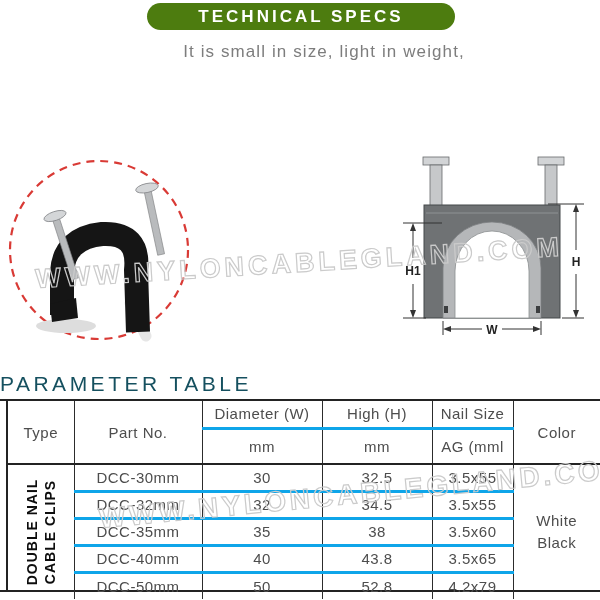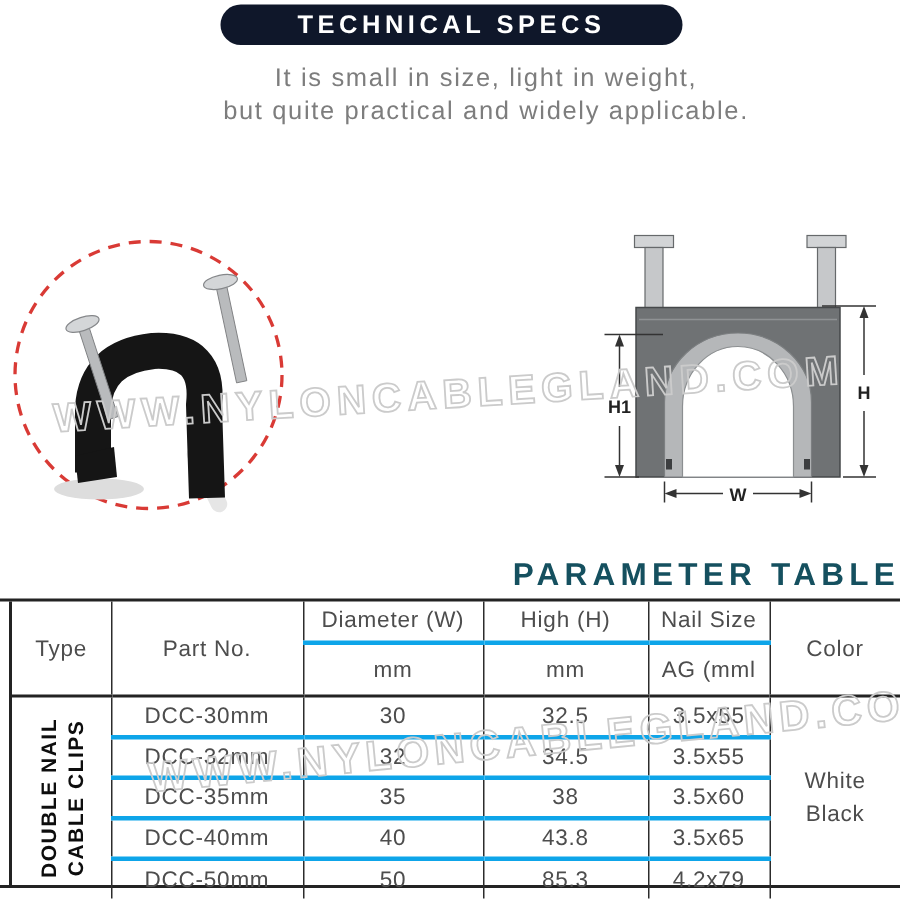--- a/index.html
+++ b/index.html
@@ -1,30 +1,30 @@
 <!DOCTYPE html>
 <html><head>
 <meta charset="utf-8">
 <style>
   html,body{margin:0;padding:0;background:#fff;}
   #page{position:relative;width:600px;height:600px;background:#fff;overflow:hidden;
         font-family:"Liberation Sans",sans-serif;}
   
   .banner{position:absolute;left:147px;top:3px;width:308px;height:27px;border-radius:14px;
-          background:#0f172a;display:flex;align-items:center;justify-content:center;}
+          background:#4d7c0f;display:flex;align-items:center;justify-content:center;}
   .banner span{color:#ffffff;font-weight:bold;font-size:17px;letter-spacing:3px;white-space:nowrap;}
   
   .desc{position:absolute;left:0;top:41px;width:600px;text-align:center;color:#7d7d7d;
         font-size:17px;letter-spacing:1.1px;}
   .desc div{line-height:21.5px;white-space:nowrap;padding-left:48px;}
   
   .figure{position:absolute;left:0;top:128px;width:600px;height:245px;}
   
-  .ptitle{position:absolute;left:0;top:372px;width:600px;text-align:right;color:#15505f;
-          font-weight:bold;font-size:21px;letter-spacing:3.5px;white-space:nowrap;}
+  .ptitle{position:absolute;left:0;top:372px;width:600px;text-align:left;color:#15505f;
+          font-weight:normal;font-size:21px;letter-spacing:3.5px;white-space:nowrap;}
   
   .rule-top{position:absolute;left:0;top:399px;width:600px;height:2px;background:#232323;}
   .rule-bottom{position:absolute;left:0;top:590px;width:600px;height:2px;background:#232323;}
   .rule-left{position:absolute;left:6px;top:401px;width:2px;height:189px;background:#232323;}
   
   table.spec{position:absolute;left:8px;top:401px;width:592px;border-collapse:collapse;
              table-layout:fixed;font-size:15px;color:#4d4d4d;}
   table.spec td,table.spec th{padding:0;margin:0;text-align:center;vertical-align:middle;
              font-weight:normal;border-right:1px solid #2c2c2c;border-bottom:3px solid #0ea5e9;
              letter-spacing:0.5px;}
@@ -47,21 +47,20 @@
 <body>
 
 <div id="page">
 
   <div class="banner">
     <span>TECHNICAL SPECS</span>
   </div>
 
   <div class="desc">
     <div>It is small in size, light in weight,</div>
-    <div>but quite practical and widely applicable.</div>
   </div>
 
   <svg class="figure" viewBox="0 128 600 245">
 
     <g>
       <circle cx="99" cy="250" r="89" fill="#ffffff" stroke="#d93a35" stroke-width="2.2" stroke-dasharray="8 6"></circle>
       <ellipse cx="66" cy="326" rx="30" ry="7" fill="#dddddd"></ellipse>
       <line x1="130" y1="303" x2="146" y2="336" stroke="#c9c9c9" stroke-width="11" stroke-linecap="round" opacity="0.45"></line>
 
       <g transform="rotate(-12 147 188)">
@@ -189,21 +188,21 @@
     </tr>
     <tr class="br">
       <td>DCC-40mm</td>
       <td>40</td>
       <td>43.8</td>
       <td>3.5x65</td>
     </tr>
     <tr class="br">
       <td class="no-b">DCC-50mm</td>
       <td class="no-b">50</td>
-      <td class="no-b">85.3</td>
+      <td class="no-b">52.8</td>
       <td class="no-b">4.2x79</td>
     </tr>
   </tbody>
     </table>
 
   <svg class="wm" viewBox="0 0 600 600">
     <text x="36" y="288" font-size="27" letter-spacing="4" transform="rotate(-3.5 36 288)">WWW.NYLONCABLEGLAND.COM</text>
     <text x="100" y="528" font-size="28" letter-spacing="3.5" transform="rotate(-5.5 100 528)">WWW.NYLONCABLEGLAND.COM</text>
   </svg>
 

